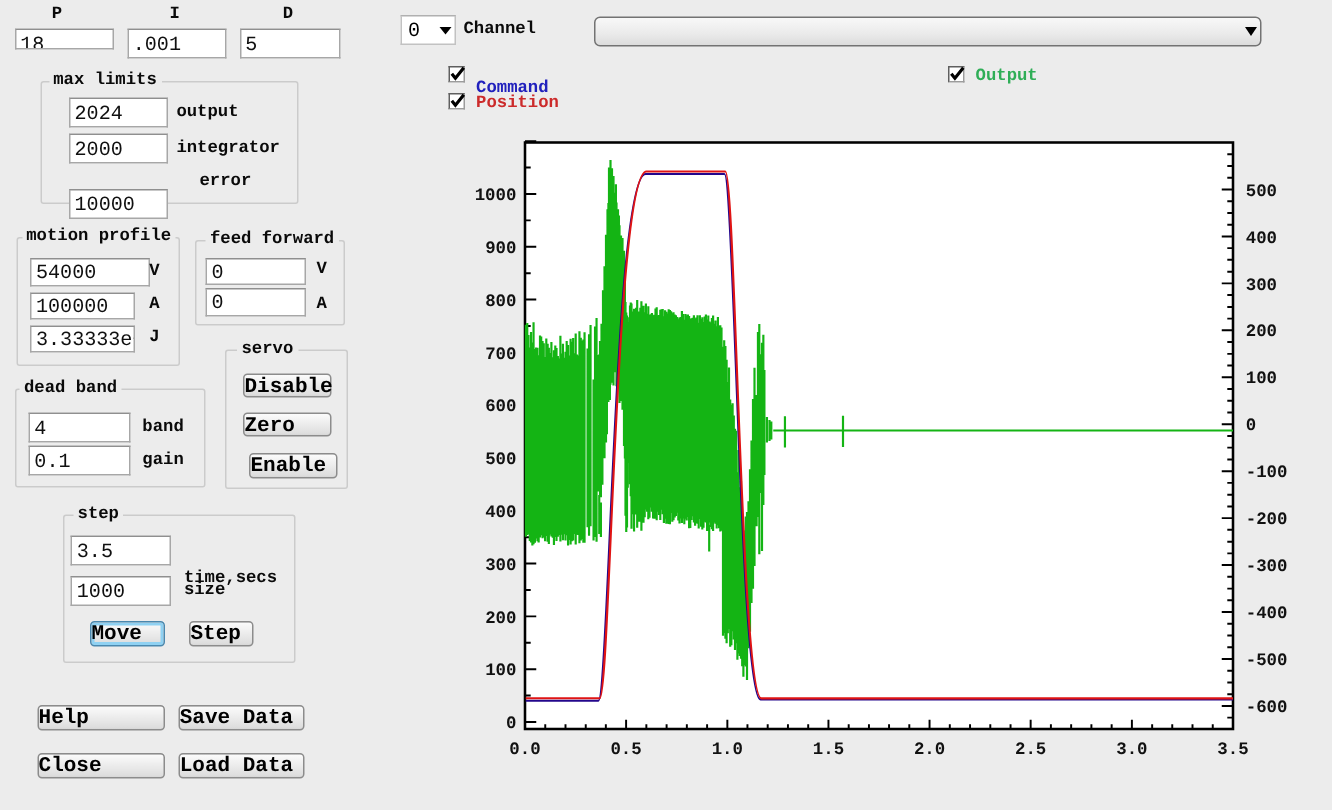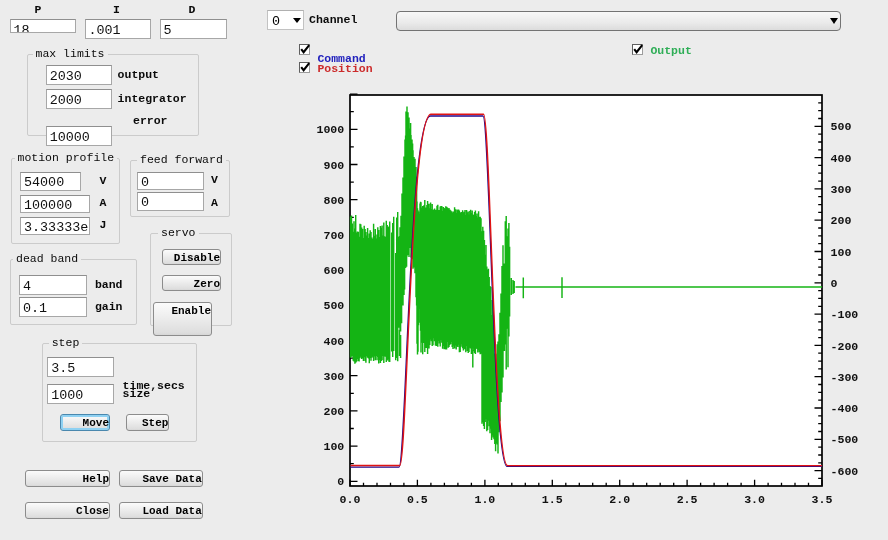--- a/index.html
+++ b/index.html
@@ -2,25 +2,25 @@
 <html><head><meta charset="utf-8"><title>servo</title>
 <style>
 html,body{margin:0;padding:0}
 #app{position:relative;width:888px;height:540px;background:#ececec;overflow:hidden;
   font-family:"Liberation Mono",monospace}
 #plot{position:absolute;left:0;top:0}
 .lbl{position:absolute;font-size:11.5px;font-weight:bold;color:#0a0a0a;white-space:pre;line-height:14px}
 .entry{position:absolute;box-sizing:border-box;background:#fff;overflow:hidden;border:1px solid #a7a7a7;
   border-top-color:#8f8f8f;font-size:13.4px;color:#101010;padding-left:3px;white-space:pre}
 .gb{position:absolute;box-sizing:border-box;border:1px solid #cbcbcb;border-radius:2px}
-.gblbl{position:absolute;font-size:11.5px;font-weight:normal;color:#0a0a0a;background:#ececec;
+.gblbl{position:absolute;font-size:11.5px;font-weight:bold;color:#0a0a0a;background:#ececec;
   padding:0 3px;line-height:14px;white-space:pre}
 .btn{position:absolute;box-sizing:border-box;border:1px solid #8c8c8c;border-radius:3px;
   background:linear-gradient(#fbfbfb,#ededed 45%,#dedede 92%,#d6d6d6);
-  font-size:11px;font-weight:bold;color:#000;text-align:right;white-space:pre}
+  font-size:14px;font-weight:bold;color:#000;text-align:left;white-space:pre}
 .btn.mv{border:1px solid #4a88ae;box-shadow:inset 0 0 0 2px #8fd1f2}
 .cb{position:absolute;box-sizing:border-box;width:11px;height:11px;background:#fff;
   border:1px solid #9c9c9c;border-top-color:#5f5f5f;border-left-color:#5f5f5f}
 .ck{position:absolute}
 .combo1{position:absolute;box-sizing:border-box;background:#fff;border:1px solid #c2c2c2;
   border-top-color:#b0b0b0}
 .cval{position:absolute;font-size:13.4px;color:#000}
 .tri{position:absolute;width:0;height:0;border-left:4px solid transparent;
   border-right:4px solid transparent;border-top:5.5px solid #000}
 .tri2{border-left-width:4.5px;border-right-width:4.5px;border-top-width:6px}
@@ -71,45 +71,45 @@
 <path d="M350.5,465.5 H399.8 C406.8,465.5 410.3,114.3 431,114.3 H483.6 C490.1,114.3 494.1,465.6 507.6,465.6 H822" stroke="#e01414" stroke-width="1.4" fill="none"></path>
 </svg>
 <div class="lbl" style="left:34.5px;top:2.5px">P</div>
 <div class="lbl" style="left:113px;top:2.5px">I</div>
 <div class="lbl" style="left:188.5px;top:2.5px">D</div>
 <div class="entry" style="left:9.5px;top:19px;width:66.5px;height:14px;line-height:22px">18</div>
 <div class="entry" style="left:84.5px;top:19px;width:66.5px;height:20px;line-height:22px">.001</div>
 <div class="entry" style="left:159.5px;top:19px;width:67px;height:20px;line-height:22px">5</div>
 <div class="gb" style="left:26.5px;top:54px;width:172px;height:82px"></div>
     <div class="gblbl" style="left:32.5px;top:47px">max&nbsp;limits</div>
-<div class="entry" style="left:45.7px;top:65.3px;width:66.7px;height:20px;line-height:22px">2030</div>
+<div class="entry" style="left:45.7px;top:65.3px;width:66.7px;height:20px;line-height:22px">2024</div>
 <div class="entry" style="left:45.7px;top:88.9px;width:66.7px;height:20px;line-height:22px">2000</div>
 <div class="entry" style="left:45.7px;top:126px;width:66.7px;height:20px;line-height:22px">10000</div>
 <div class="lbl" style="left:117.6px;top:68.3px">output</div>
 <div class="lbl" style="left:117.6px;top:91.7px">integrator</div>
 <div class="lbl" style="left:133px;top:114.3px">error</div>
 <div class="gb" style="left:10.5px;top:158px;width:109px;height:86px"></div>
     <div class="gblbl" style="left:14.5px;top:151px">motion&nbsp;profile</div>
-<div class="entry" style="left:20px;top:172.3px;width:61px;height:18.5px;line-height:20.5px">54000</div>
+<div class="entry" style="left:20px;top:172.3px;width:80px;height:18.5px;line-height:20.5px">54000</div>
 <div class="entry" style="left:20px;top:194.5px;width:69.7px;height:18.5px;line-height:20.5px">100000</div>
 <div class="entry" style="left:20px;top:216.6px;width:69.7px;height:18.5px;line-height:20.5px">3.33333e+</div>
 <div class="lbl" style="left:99.5px;top:174.3px">V</div>
 <div class="lbl" style="left:99.5px;top:196.2px">A</div>
 <div class="lbl" style="left:99.5px;top:218.4px">J</div>
 <div class="gb" style="left:130px;top:160px;width:100px;height:57px"></div>
     <div class="gblbl" style="left:137px;top:153px">feed&nbsp;forward</div>
 <div class="entry" style="left:137px;top:171.6px;width:67px;height:18.5px;line-height:20.5px">0</div>
 <div class="entry" style="left:137px;top:192px;width:67px;height:18.5px;line-height:20.5px">0</div>
 <div class="lbl" style="left:211px;top:173.4px">V</div>
 <div class="lbl" style="left:211px;top:195.5px">A</div>
 <div class="gb" style="left:150px;top:233px;width:82px;height:93px"></div>
     <div class="gblbl" style="left:158px;top:226px">servo</div>
 <div class="btn" style="left:162px;top:248.5px;width:59px;height:16.5px;line-height:16.5px">Disable</div>
 <div class="btn" style="left:162px;top:274.6px;width:59px;height:16.5px;line-height:16.5px">Zero</div>
-<div class="btn" style="left:153px;top:301.5px;width:59px;height:34px;line-height:16.5px">Enable</div>
+<div class="btn" style="left:166px;top:301.5px;width:59px;height:17px;line-height:16.5px">Enable</div>
 <div class="gb" style="left:10px;top:259px;width:127px;height:66px"></div>
     <div class="gblbl" style="left:13px;top:252px">dead&nbsp;band</div>
 <div class="entry" style="left:18.9px;top:274.5px;width:68px;height:20px;line-height:22px">4</div>
 <div class="entry" style="left:18.9px;top:296.9px;width:68px;height:20px;line-height:22px">0.1</div>
 <div class="lbl" style="left:94.9px;top:278px">band</div>
 <div class="lbl" style="left:94.9px;top:300.2px">gain</div>
 <div class="gb" style="left:41.7px;top:343.2px;width:155.3px;height:99px"></div>
     <div class="gblbl" style="left:48.7px;top:336.2px">step</div>
 <div class="entry" style="left:47.2px;top:357px;width:67.2px;height:20px;line-height:22px">3.5</div>
 <div class="entry" style="left:47.2px;top:383.5px;width:67.2px;height:20px;line-height:22px">1000</div>

